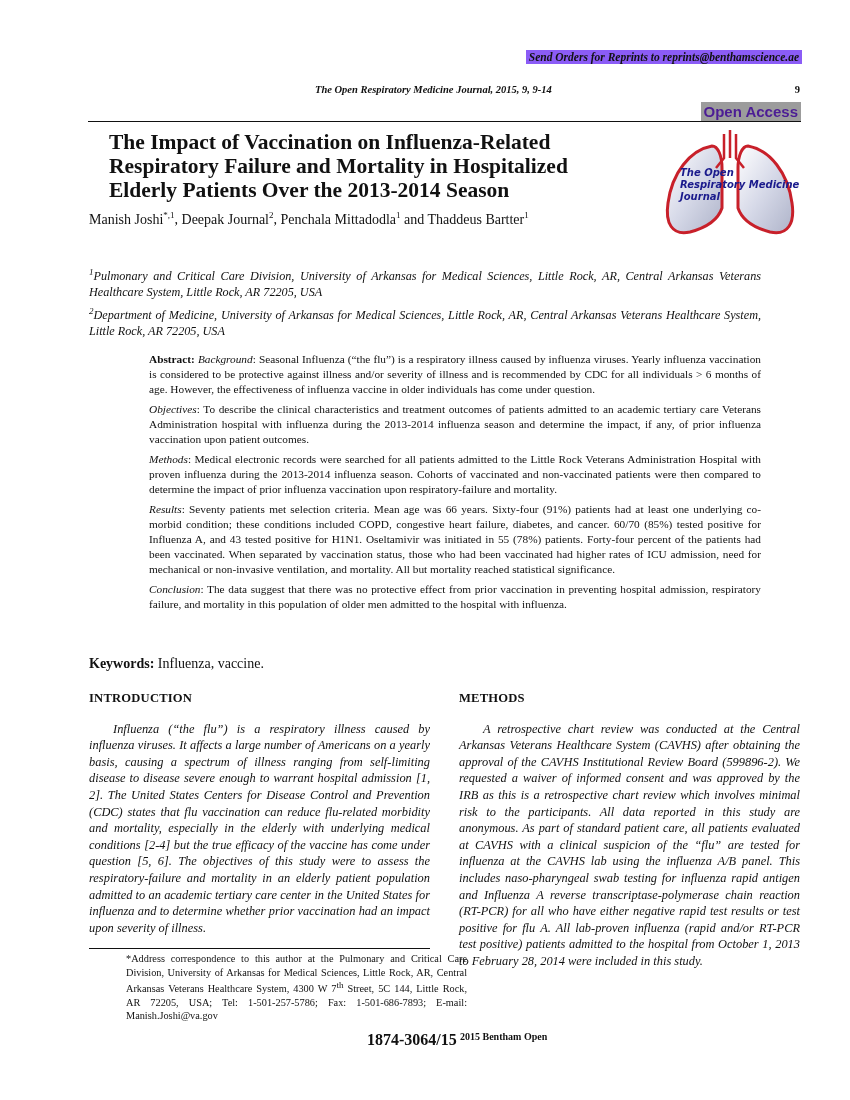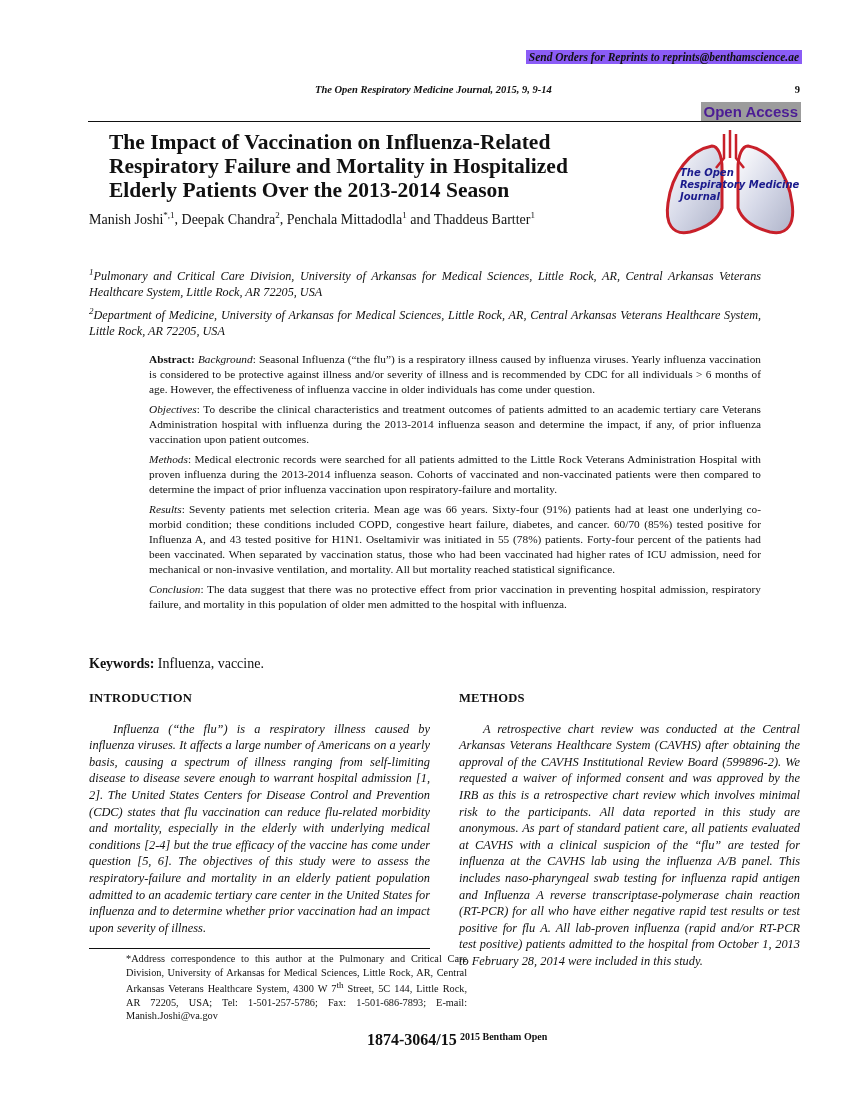--- a/index.html
+++ b/index.html
@@ -36,21 +36,21 @@
 <body>
 
 <div class="abs reprints">Send Orders for Reprints to reprints@benthamscience.ae</div>
 <div class="abs journal-line">The Open Respiratory Medicine Journal, 2015, 9, 9-14</div>
 <div class="abs page-num">9</div>
 <div class="abs open-access">Open Access</div>
 <div class="abs top-rule"></div>
 
 <div class="abs title">The Impact of Vaccination on Influenza-Related Respiratory Failure and Mortality in Hospitalized Elderly Patients Over the 2013-2014 Season</div>
 <div class="abs authors">
-  <span><span>Manish Joshi</span><sup>*,1</sup><span>, </span></span><span><span>Deepak Chandra</span><sup>2</sup><span>, </span></span><span><span>Penchala Mittadodla</span><sup>1</sup><span> and </span></span><span><span>Thaddeus Bartter</span><sup>1</sup></span>
+  <span><span>Manish Joshi</span><sup>*,1</sup><span>, </span></span><span><span>Deepak Journal</span><sup>2</sup><span>, </span></span><span><span>Penchala Mittadodla</span><sup>1</sup><span> and </span></span><span><span>Thaddeus Bartter</span><sup>1</sup></span>
 </div>
 
 <div class="abs logo">
   <svg width="160" height="120" viewBox="0 0 160 120">
     <defs>
       <linearGradient id="lg" x1="0" y1="0" x2="1" y2="1">
         <stop offset="0" stop-color="#ffffff"></stop>
         <stop offset="0.5" stop-color="#d6d9e8"></stop>
         <stop offset="1" stop-color="#aeb3c9"></stop>
       </linearGradient>

